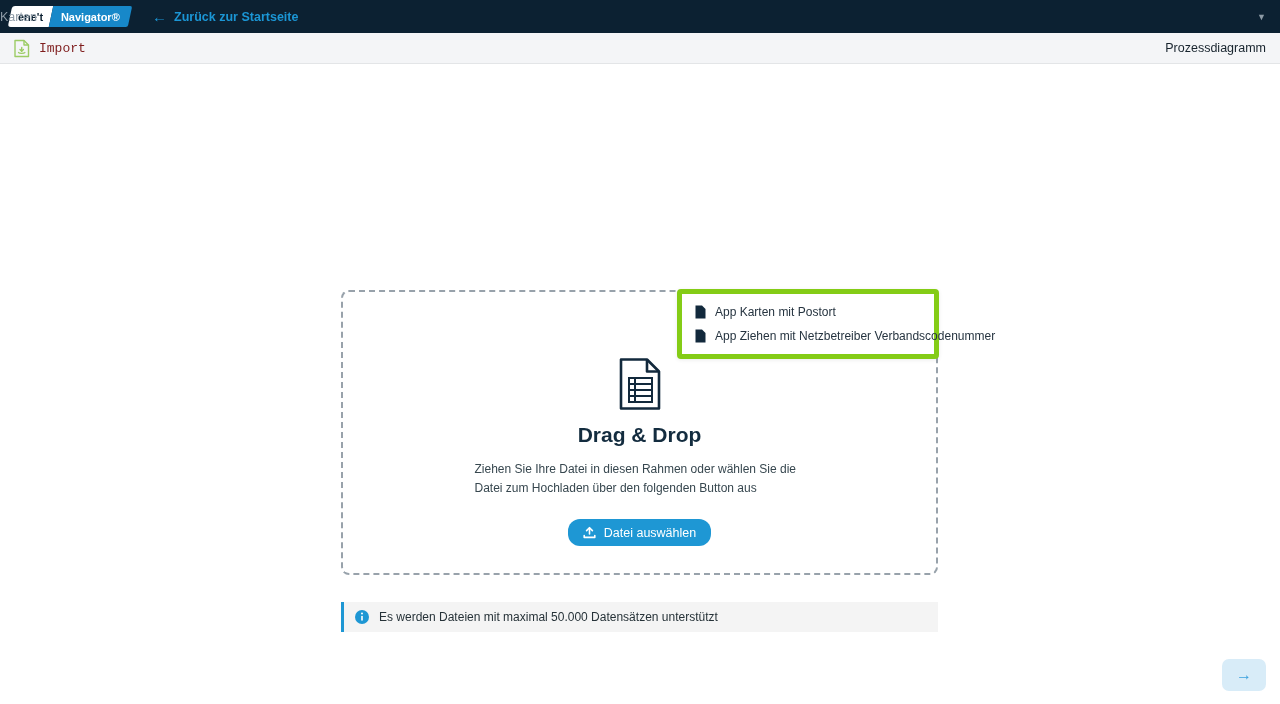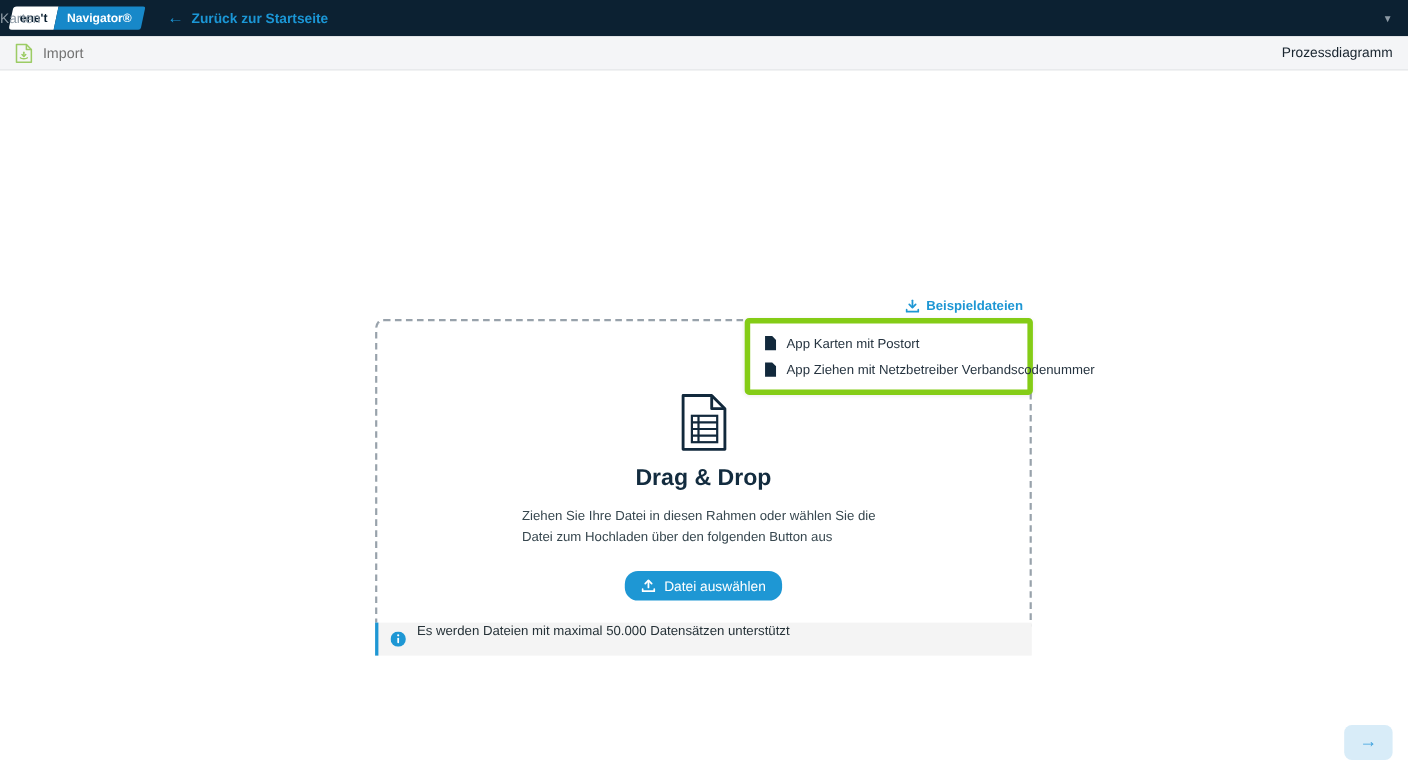--- a/index.html
+++ b/index.html
@@ -19,21 +19,21 @@
   .back-arrow { font-size:15px; line-height:1; }
   .topbar-title { position:absolute; left:0; right:0; text-align:left; color:#8d9aa5;
     font-size:12.5px; pointer-events:none; }
   .topbar-caret { position:absolute; right:14px; top:50%; transform:translateY(-50%);
     color:#8d9aa5; font-size:9px; cursor:pointer; }
 
   
   .toolbar { height:31px; background:#f4f5f7; border-bottom:1px solid #e3e5e7;
     display:flex; align-items:center; position:relative; }
   .import-wrap { display:flex; align-items:center; gap:9px; margin-left:13px; }
-  .import-label { font-size:13px; color:#737373; }
+  .import-label { font-size:13px; color:#7f1d1d;font-family:Liberation Mono, monospace; }
   .process-link { position:absolute; right:14px; font-size:12.5px; color:#18242e; cursor:pointer; }
 
   
   .content { position:relative; width:1280px; height:640px; }
 
   .samples-row { position:absolute; top:207px; left:341px; width:597px;
     display:flex; justify-content:flex-end; }
   .samples-link { display:flex; align-items:center; gap:6px; color:#1e97d4;
     font-size:12px; font-weight:bold; cursor:pointer; padding-right:8px; }
 
@@ -47,22 +47,22 @@
   .dz-button { margin-top:22px; display:flex; align-items:center; gap:8px;
     background:#1e97d4; color:#ffffff; border:none; border-radius:12px;
     height:27px; padding:0 15px; font-size:12.5px; font-family:inherit; cursor:pointer; }
 
   .menu { position:absolute; top:225px; left:677px; width:262px; background:#ffffff;
     border:5px solid #84cc16; border-radius:4px; padding:6px 0;
     box-shadow:0 1px 4px rgba(0,0,0,0.08); }
   .menu-item { display:flex; align-items:center; gap:9px; padding:5px 13px;
     font-size:12px; color:#263440; cursor:pointer; white-space:nowrap; }
 
-  .info-bar { position:absolute; top:502px; left:341px; width:597px; height:30px;
-    background:#f4f4f4; border-left:3px solid #1e97d4; display:flex; }
+  .info-bar { position:absolute; top:538px; left:341px; width:597px; height:30px;
+    background:#f4f4f4; border-left:3px solid #1e97d4; display:flex; align-items:center; }
   .info-text { margin-left:10px; font-size:12px; color:#263238; }
   .info-icon-wrap { margin-left:11px; display:flex; align-items:center; }
 
   .next-button { position:absolute; right:14px; bottom:13px; width:44px; height:32px;
     background:#d8ecf8; border:none; border-radius:7px; display:flex;
     align-items:center; justify-content:center; cursor:pointer; }
   .next-arrow { color:#3ea2de; font-size:16px; font-weight:bold; line-height:1; }
 
   svg { display:block; }
 </style>
@@ -97,32 +97,20 @@
         <path d="M5.6 13.6 C6.4 14.6 11 14.6 11.8 13.6" stroke="#9ccc65" stroke-width="1.4" fill="none" stroke-linecap="round"></path>
       </svg>
     </span>
     <span class="import-label">Import</span>
   </div>
   <div class="process-link">Prozessdiagramm</div>
 </div>
 
 <div class="content">
 
-  <div class="samples-row">
-    <div class="samples-link">
-      <span>
-        <svg width="13" height="13" viewBox="0 0 13 13" fill="none">
-          <path d="M6.5 1 V7.2" stroke="#1e97d4" stroke-width="1.6" stroke-linecap="round"></path>
-          <path d="M3.6 4.7 L6.5 7.6 L9.4 4.7" stroke="#1e97d4" stroke-width="1.6" fill="none" stroke-linecap="round" stroke-linejoin="round"></path>
-          <path d="M1.2 9.5 V11.3 H11.8 V9.5" stroke="#1e97d4" stroke-width="1.6" fill="none" stroke-linecap="round" stroke-linejoin="round"></path>
-        </svg>
-      </span>
-      <span>Beispieldateien</span>
-    </div>
-  </div>
 
   <div class="dropzone">
     <div class="dz-icon">
       <svg width="46" height="54" viewBox="0 0 46 54" fill="none">
         <path d="M4 2.5 H30 L42 14.5 V51.5 H4 Z" stroke="#12293c" stroke-width="2.6" fill="none" stroke-linejoin="round"></path>
         <path d="M30 2.5 V14.5 H42" stroke="#12293c" stroke-width="2.6" fill="none" stroke-linejoin="round"></path>
         <rect x="12" y="21" width="23" height="24" stroke="#12293c" stroke-width="2" fill="none"></rect>
         <path d="M12 27 H35 M12 33 H35 M12 39 H35 M18 21 V45" stroke="#12293c" stroke-width="2"></path>
       </svg>
     </div>

